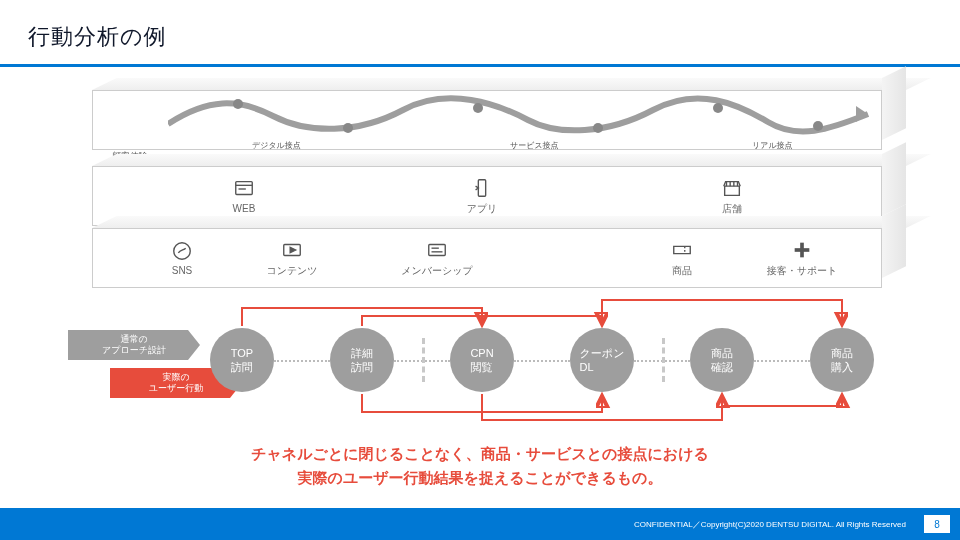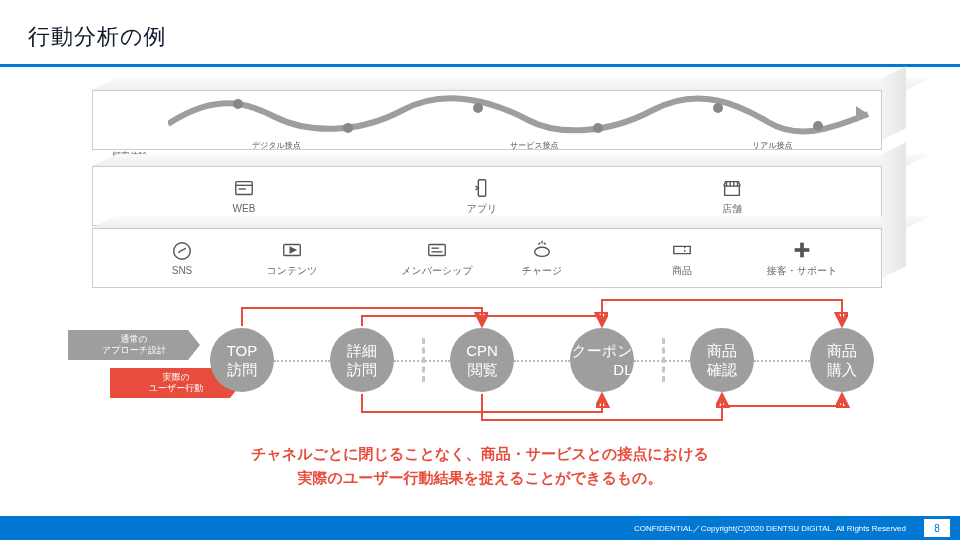--- a/index.html
+++ b/index.html
@@ -26,31 +26,31 @@
   .journey-svg { position: absolute; left: 168px; top: 90px; width: 710px; height: 58px; }
   .jp-dot-lbl { position: absolute; font-size: 8px; color: #555; }
 
   
   .left-arrow { position: absolute; left: 68px; width: 132px; height: 30px; display: flex; align-items: center; justify-content: center;
     font-size: 9px; color: #fff; text-align: center; line-height: 1.2; }
   .left-arrow .body { position: absolute; inset: 0 12px 0 0; }
   .left-arrow .head { position: absolute; right: 0; top: 0; bottom: 0; width: 12px; clip-path: polygon(0 0, 100% 50%, 0 100%); }
 
   .node { position: absolute; width: 64px; height: 64px; border-radius: 50%; background: #9e9e9e; color: #fff;
-    display: flex; align-items: center; justify-content: center; font-size: 15px; text-align: right; line-height: 1.3; }
+    display: flex; align-items: center; justify-content: center; font-size: 11px; text-align: left; line-height: 1.3; }
   .dotted { position: absolute; top: 360px; height: 1px; border-top: 2px dotted #bbb; }
   .sep { position: absolute; top: 338px; height: 44px; width: 0; border-left: 3px dashed #c8c8c8; }
 
   .red-paths { position: absolute; left: 0; top: 0; width: 960px; height: 540px; pointer-events: none; }
   .red-paths path, .red-paths line { stroke: #e74c3c; stroke-width: 2; fill: none; }
   .red-arrowhead { fill: #e74c3c; }
 
   .caption { position: absolute; width: 960px; top: 442px; text-align: center; color: #e74c3c; font-size: 15px; font-weight: bold; line-height: 1.6; }
 
-  .footer { position: absolute; bottom: 0; left: 0; right: 0; height: 24px; background: #0078d4; display: flex; align-items: center; justify-content: flex-end; padding-right: 10px; gap: 18px; margin-top: 24px; }
+  .footer { position: absolute; bottom: 0; left: 0; right: 0; height: 32px; background: #0078d4; display: flex; align-items: center; justify-content: flex-end; padding-right: 10px; gap: 18px; margin-top: 24px; }
   .footer .copy { font-size: 8px; color: #fff; }
   .footer .page { width: 26px; height: 18px; background: #fff; color: #0078d4; font-size: 10px; display: flex; align-items: center; justify-content: center; }
 </style>
 </head>
 <body>
 
 <div class="title">行動分析の例</div>
 <div class="title-rule"></div>
 
 <div class="row-label" style="left:92px; top:90px;">
@@ -137,29 +137,20 @@
   <div class="cell" style="left:290px; width:110px;">
     <span class="ic">
         <svg viewBox="0 0 24 24">
           <rect x="3" y="6" width="18" height="12" rx="1"></rect>
           <line x1="6" y1="10" x2="14" y2="10"></line>
           <line x1="6" y1="14" x2="18" y2="14"></line>
         </svg>
       </span>
     <span class="lbl">メンバーシップ</span>
   </div>
-  <div class="cell" style="left:400px; width:100px;">
-    <span class="ic">
-        <svg viewBox="0 0 24 24">
-          <ellipse cx="12" cy="14" rx="8" ry="5"></ellipse>
-          <path d="M8 6l2-2M12 5l0-3M16 6l-2-2"></path>
-        </svg>
-      </span>
-    <span class="lbl">チャージ</span>
-  </div>
   <div class="cell" style="left:540px; width:100px;">
     <span class="ic">
         <svg viewBox="0 0 24 24">
           <path d="M3 8h18v8H3z"></path>
           <path d="M15 8v8" stroke-dasharray="2,2"></path>
         </svg>
       </span>
     <span class="lbl">商品</span>
   </div>
   <div class="cell" style="left:650px; width:120px;">

